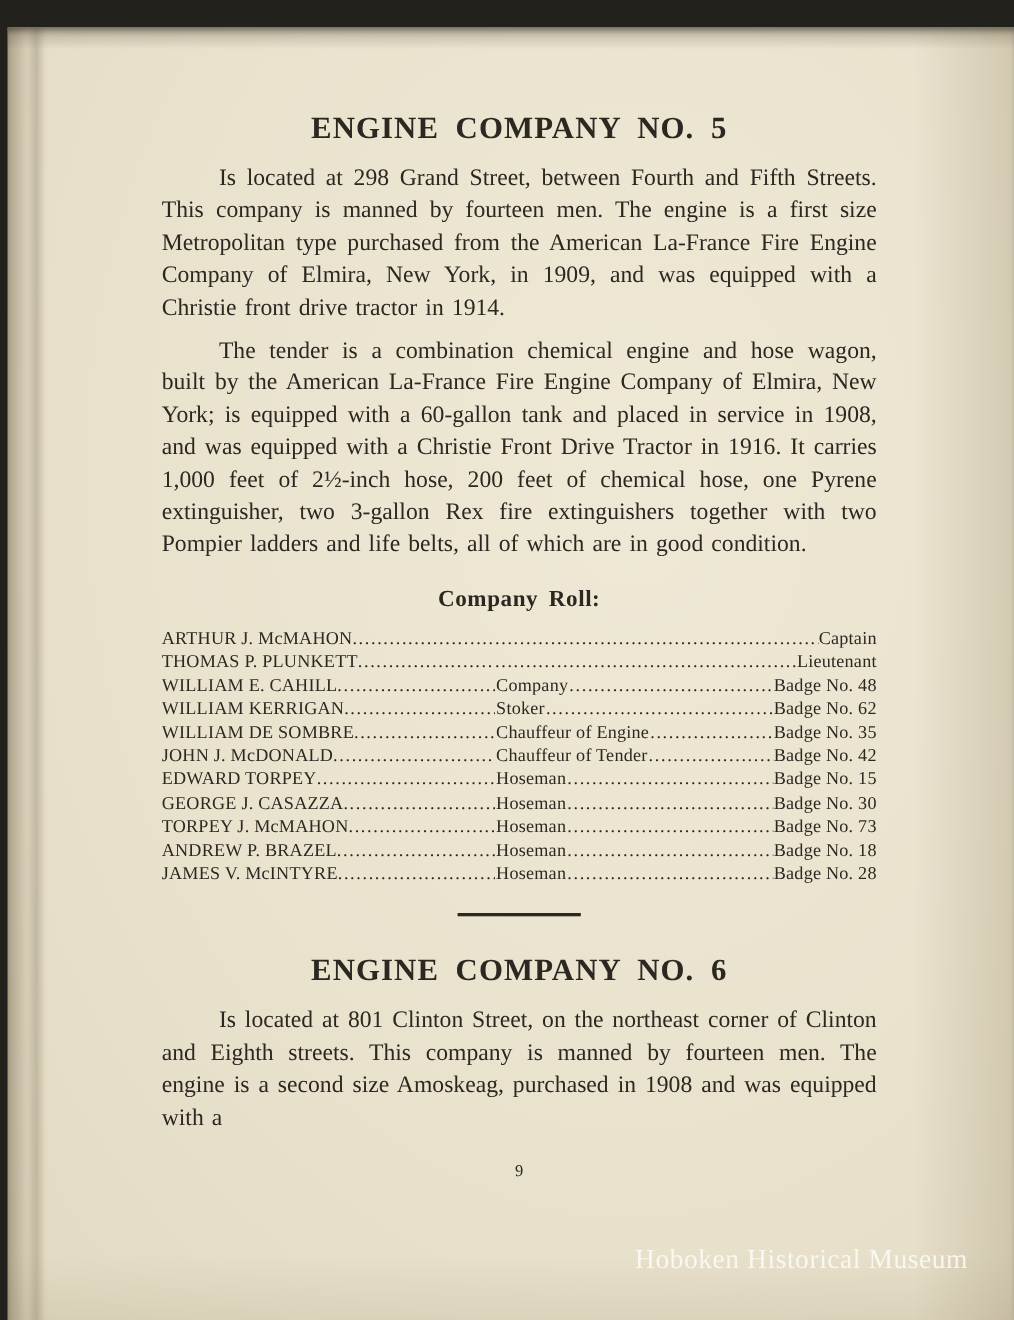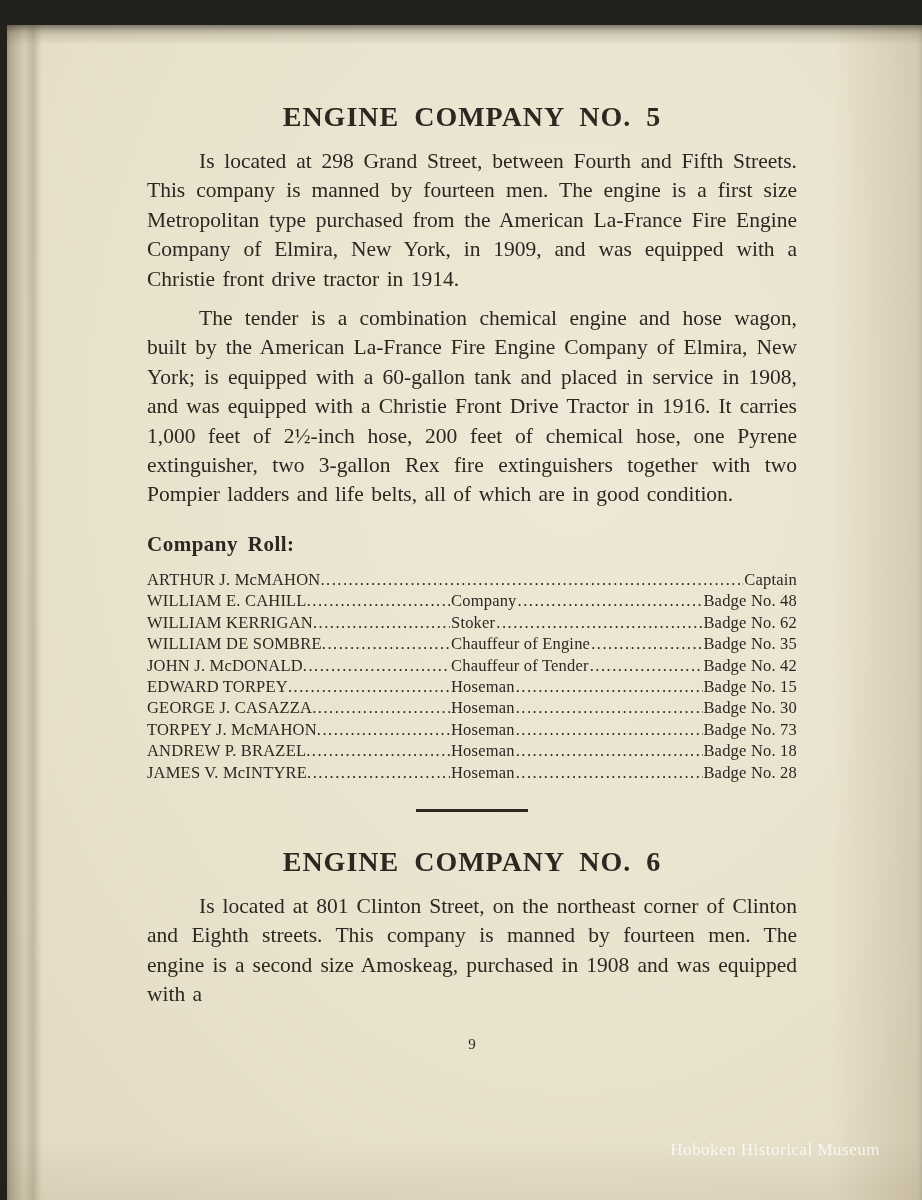--- a/index.html
+++ b/index.html
@@ -44,21 +44,21 @@
     margin: 14px 0 0 0;
     font-size: 21.5px;
     line-height: 29.4px;
     text-align: justify;
     text-indent: 52px;
     word-spacing: 2px;
   }
   .body-par.no-gap { margin-top: 10px; }
   .roll-title {
     margin-top: 22px;
-    text-align: left;
+    text-align: center;
     font-size: 21px;
     font-weight: bold;
     letter-spacing: 0.5px;
     word-spacing: 4px;
   }
   .roll {
     margin-top: 12px;
     font-size: 16.5px;
     line-height: 21.4px;
     letter-spacing: 0.2px;
@@ -81,21 +81,21 @@
   }
   .title-2 { margin-top: 34px; }
   .page-number {
     margin-top: 26px;
     text-align: center;
     font-size: 15px;
   }
   .watermark {
     position: absolute;
     right: 42px; bottom: 40px;
-    font-size: 17px;
+    font-size: 25px;
     color: rgba(252,252,248,0.85);
     letter-spacing: 0.5px;
     font-family: "Liberation Serif", serif;
   }
 </style>
 </head>
 <body>
 
 <div class="paper">
   <div class="crease"></div>
@@ -114,20 +114,28 @@
         <div class="roll-row">
           <span class="namecell">
             <span class="rname">ARTHUR J. McMAHON</span>
             <span class="leader"></span>
           </span>
           <span class="leader"></span>
           <span class="rright">Captain</span>
         </div>
         <div class="roll-row">
           <span class="namecell">
+            <span class="rname">THOMAS P. PLUNKETT</span>
+            <span class="leader"></span>
+          </span>
+          <span class="leader"></span>
+          <span class="rright">Lieutenant</span>
+        </div>
+        <div class="roll-row">
+          <span class="namecell">
             <span class="rname">WILLIAM E. CAHILL</span>
             <span class="leader"></span>
           </span>
           <span class="mid">Company</span>
           <span class="leader"></span>
           <span class="rright">Badge No. 48</span>
         </div>
         <div class="roll-row">
           <span class="namecell">
             <span class="rname">WILLIAM KERRIGAN</span>

